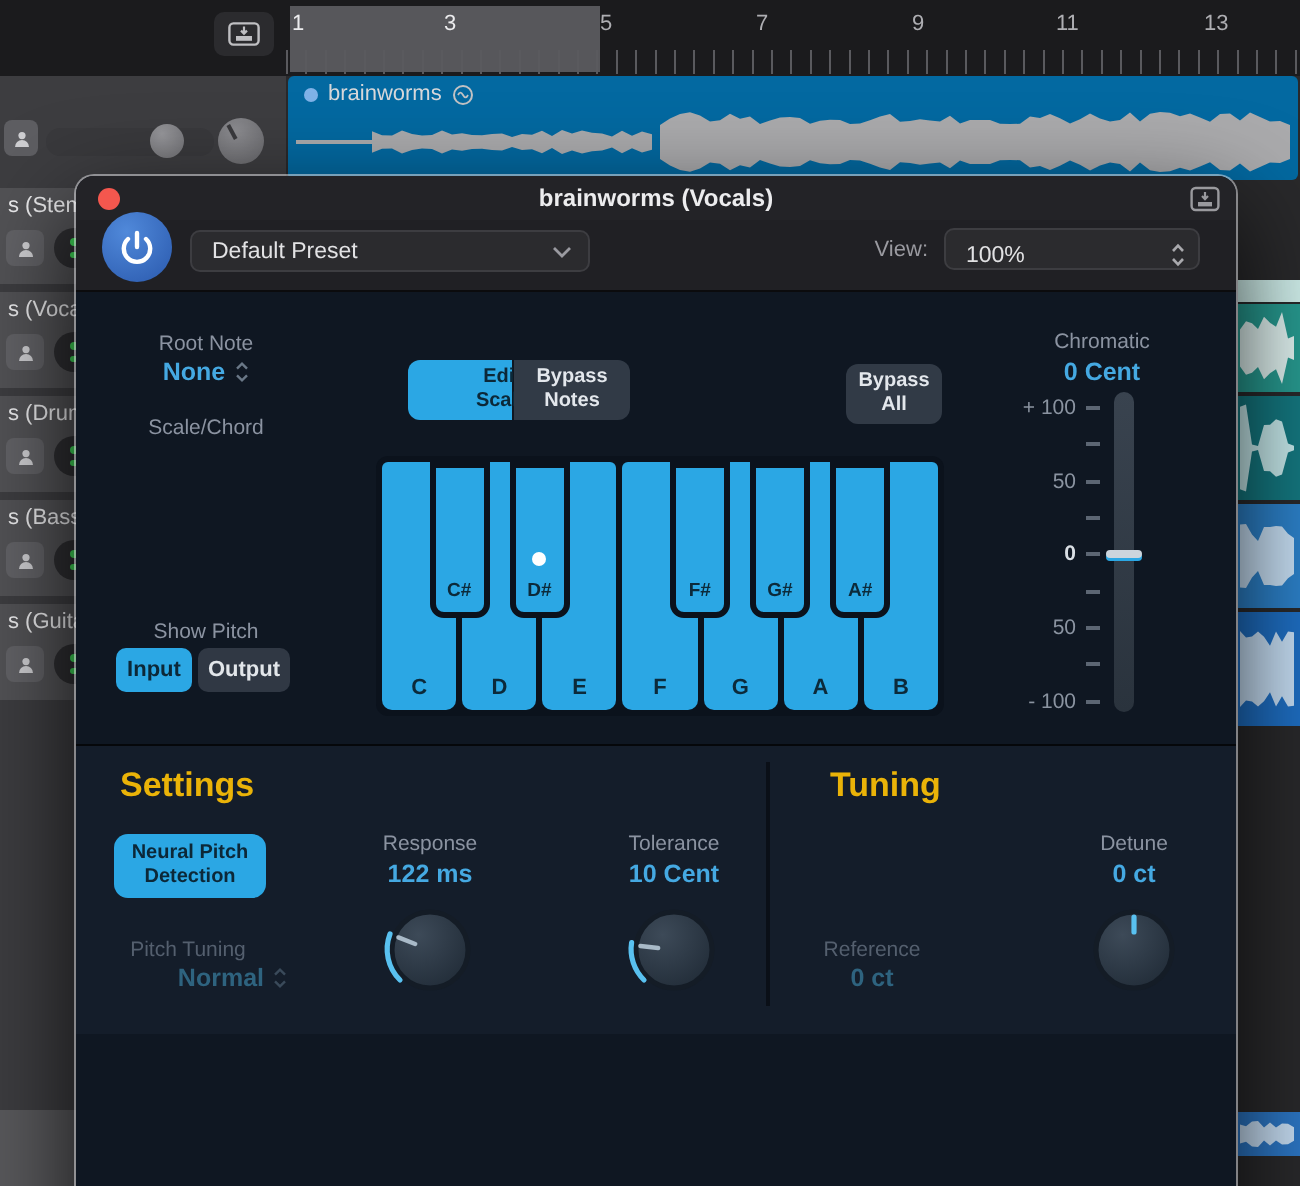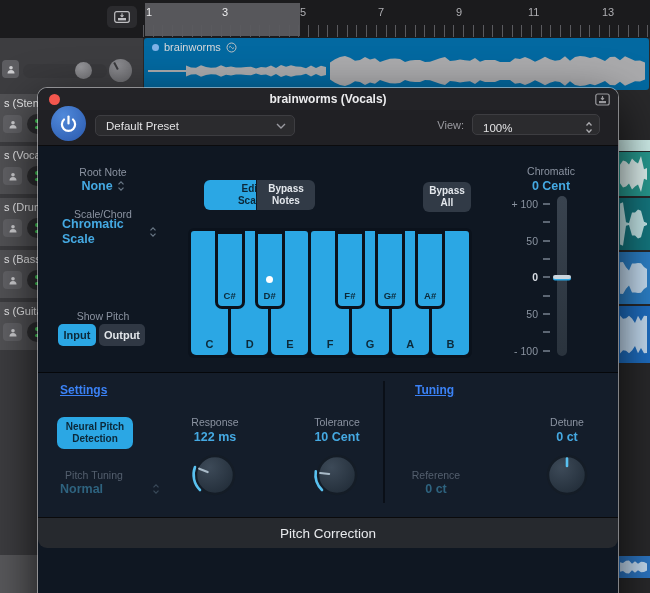--- a/index.html
+++ b/index.html
@@ -87,21 +87,21 @@
   
   .tickrow{left:452px;width:62px;height:12px;}
   .tlabel{position:absolute;left:0;top:0;width:48px;text-align:right;font-size:10.5px;color:#8a93a0;}
   .tlabel.zero{color:#d9dee4;font-weight:700;}
   .tdash{position:absolute;left:53px;top:5px;width:7px;height:1.6px;background:#5c6673;}
   .ctrack{left:519px;top:108px;width:10px;height:160px;border-radius:5px;background:linear-gradient(#39434f,#2a333d);}
   .chandle{left:515px;top:187px;width:18px;height:4px;border-radius:2px;background:#ccd5dd;box-shadow:0 1.5px 0 #2ba7e4;}
 
   
   .settings{left:0;top:284px;width:580px;height:145px;background:#141d2a;border-top:1px solid #05070a;}
-  .shead{font-size:12px;font-weight:700;color:#3b82f6;text-decoration:underline;}
+  .shead{font-size:17px;font-weight:700;color:#eab308;}
   .vdiv{left:345px;top:8px;width:2px;height:122px;background:#0a0f17;}
   .npd{left:19px;top:44px;width:76px;height:32px;border-radius:7px;font-size:10px;line-height:12px;}
   .gtune{left:366px;top:46px;width:72px;height:26px;border-radius:7px;font-size:10px;white-space:nowrap;}
   .knob{width:56px;height:56px;}
 
   .footer{left:0;top:429px;width:580px;height:31px;background:#26292e;border-top:1px solid #0a0a0b;border-radius:0 0 9px 9px;
     display:flex;align-items:center;justify-content:center;}
   .footer span{font-size:13.5px;color:#e8eaed;}
 </style>
 </head>
@@ -293,27 +293,20 @@
     <div class="abs lab" style="left:15px;top:78px;width:100px">Root Note</div>
     <div class="abs" style="left:15px;top:91px;width:100px;display:flex;justify-content:center;align-items:center;gap:4px">
       <span class="val">None</span>
       <svg class="stepper" width="8" height="12" viewBox="0 0 8 12">
         <polyline points="1.5,4.3 4,1.8 6.5,4.3" fill="none" stroke="currentColor" stroke-width="1.2"></polyline>
         <polyline points="1.5,7.7 4,10.2 6.5,7.7" fill="none" stroke="currentColor" stroke-width="1.2"></polyline>
       </svg>
     </div>
 
     <div class="abs lab" style="left:10px;top:120px;width:110px">Scale/Chord</div>
-    <div class="abs" style="left:24px;top:129px;width:102px;display:flex;align-items:center;gap:5px">
-      <span class="val" style="width:82px;line-height:15px">Chromatic Scale</span>
-      <svg class="stepper" width="8" height="12" viewBox="0 0 8 12">
-        <polyline points="1.5,4.3 4,1.8 6.5,4.3" fill="none" stroke="currentColor" stroke-width="1.2"></polyline>
-        <polyline points="1.5,7.7 4,10.2 6.5,7.7" fill="none" stroke="currentColor" stroke-width="1.2"></polyline>
-      </svg>
-    </div>
 
     <div class="abs lab" style="left:15px;top:222px;width:100px">Show Pitch</div>
     <div class="abs pill-on" style="left:20px;top:236px;width:38px;height:22px">Input</div>
     <div class="abs pill-off" style="left:61px;top:236px;width:46px;height:22px">Output</div>
 
     <div class="abs seg">
       <div class="btn2l on">Edit Scale</div>
       <div class="btn2l off">Bypass Notes</div>
     </div>
     <div class="abs btn2l bypass-all">Bypass All</div>
@@ -392,21 +385,21 @@
         <span class="tlabel">- 100</span>
         <span class="tdash"></span>
       </div>
     <div class="abs ctrack"></div>
     <div class="abs chandle"></div>
 
     <div class="abs settings">
       <span class="abs shead" style="left:22px;top:10px">Settings</span>
       <div class="abs btn2l pill-on npd">Neural Pitch Detection</div>
       <div class="abs lab dimlab" style="left:6px;top:96px;width:100px">Pitch Tuning</div>
-      <div class="abs" style="left:22px;top:109px;width:100px;display:flex;justify-content:space-between;align-items:center;gap:4px">
+      <div class="abs" style="left:6px;top:109px;width:100px;display:flex;justify-content:flex-end;align-items:center;gap:4px">
         <span class="val dimval">Normal</span>
         <svg class="stepper dimstep" width="8" height="12" viewBox="0 0 8 12">
           <polyline points="1.5,4.3 4,1.8 6.5,4.3" fill="none" stroke="currentColor" stroke-width="1.2"></polyline>
           <polyline points="1.5,7.7 4,10.2 6.5,7.7" fill="none" stroke="currentColor" stroke-width="1.2"></polyline>
         </svg>
       </div>
 
       <div class="abs lab" style="left:127px;top:43px;width:100px">Response</div>
       <div class="abs val" style="left:127px;top:57px;width:100px;text-align:center">122 ms</div>
       <div class="abs knob" style="left:149px;top:73px">
@@ -441,17 +434,14 @@
       <div class="abs lab" style="left:479px;top:43px;width:100px">Detune</div>
       <div class="abs val" style="left:479px;top:57px;width:100px;text-align:center">0 ct</div>
       <div class="abs knob" style="left:501px;top:73px">
         <svg width="56" height="56" viewBox="0 0 56 56">
           <circle cx="28" cy="29" r="19" fill="url(#kg)" stroke="#141c26" stroke-width="2.5"></circle>
           <line x1="28" y1="12.5" x2="28" y2="20" stroke="#59c1f0" stroke-width="2.6" stroke-linecap="round"></line>
         </svg>
       </div>
     </div>
 
-    <div class="abs footer">
-      <span>Pitch Correction</span>
-    </div>
   </div>
 </div>
 
 </body></html>

